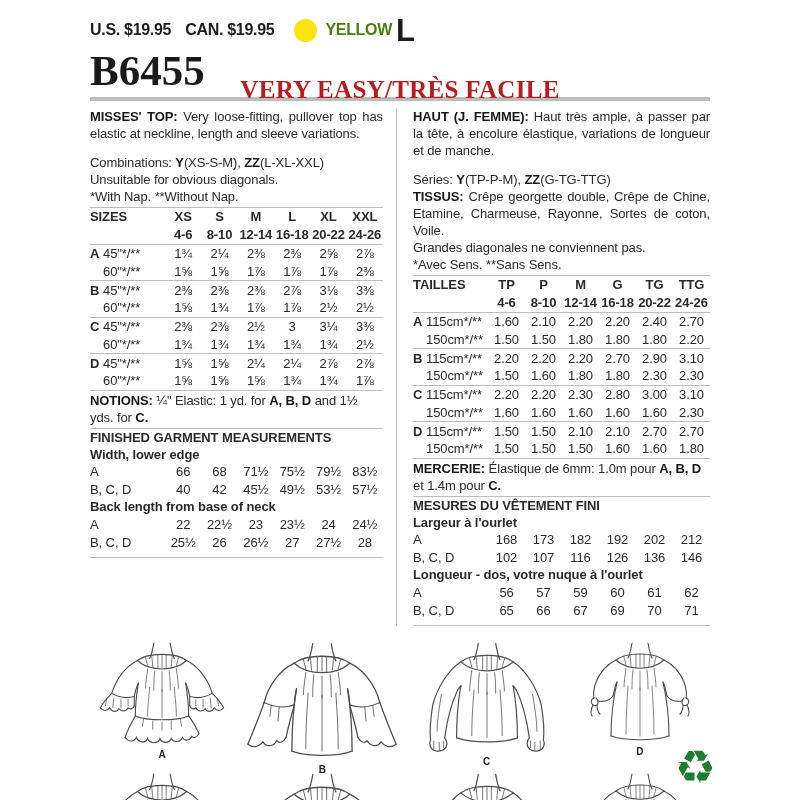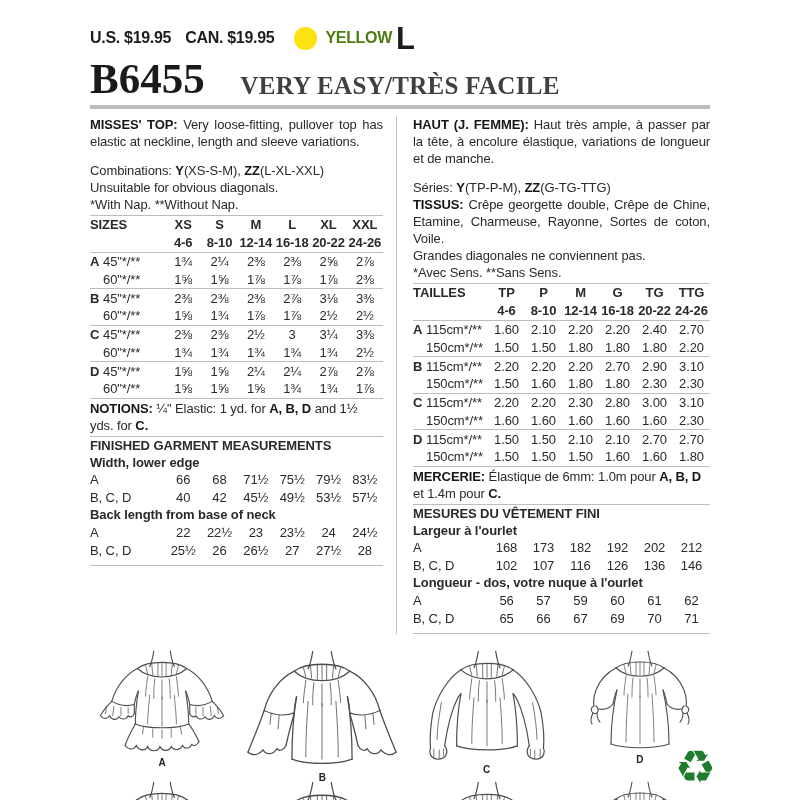--- a/index.html
+++ b/index.html
@@ -1,29 +1,29 @@
 <!DOCTYPE html>
 <html><head>
 <meta charset="utf-8">
 <style>
   html,body{margin:0;padding:0;background:#fff;}
   body{width:800px;height:800px;position:relative;overflow:hidden;
        font-family:"Liberation Sans",sans-serif;color:#2a2a2a;}
   .content{width:620px;margin:0 auto;position:relative;}
   
-  .price-row{display:flex;align-items:center;margin-top:22px;height:32px;text-align:center;}
+  .price-row{display:flex;align-items:center;margin-top:14px;height:32px;text-align:center;}
   .price{font-weight:bold;font-size:16px;letter-spacing:-0.3px;color:#1c1c1c;margin-right:14px;}
   .dot{width:23px;height:23px;border-radius:50%;margin:0 8px 0 6px;}
   .dot-label{font-weight:bold;font-size:16px;letter-spacing:-0.3px;color:#4d7c0f;}
   .size-letter{font-weight:bold;font-size:31px;line-height:1;margin-left:4px;color:#1c1c1c;}
   
   .title-row{position:relative;height:46px;margin-top:2px;font-family:"Liberation Serif",serif;}
   .pattern-number{font-size:43px;font-weight:bold;color:#1a1a1a;line-height:46px;}
-  .difficulty{position:absolute;left:0;right:0;text-align:center;top:16px;
-              font-size:25px;font-weight:bold;letter-spacing:0.3px;color:#404040;}
+  .difficulty{position:absolute;left:0;right:0;text-align:center;top:28px;
+              font-size:25px;font-weight:bold;letter-spacing:0.3px;color:#b91c1c;}
   .title-bar{height:4px;background:#bcbcbc;margin-top:3px;}
   
   .columns{display:flex;margin-top:7px;position:relative;}
   .columns .vdivider{position:absolute;left:306px;top:0;bottom:0;width:1px;background:#c4c4c4;}
   .col{width:296px;font-size:13px;line-height:17px;letter-spacing:-0.1px;}
   .col.fr{width:300px;margin-left:30px;}
   .para{margin:0;text-align:justify;}
   .line{margin:0;}
   .gap{height:12px;}
   b{color:#161616;}

